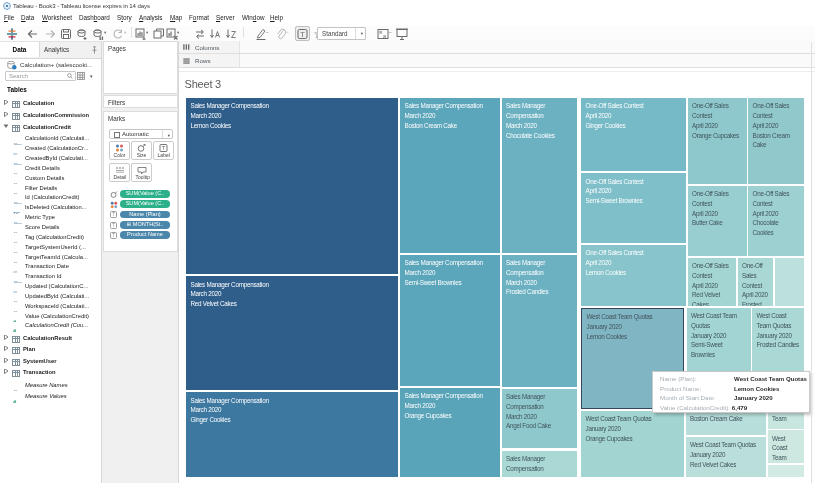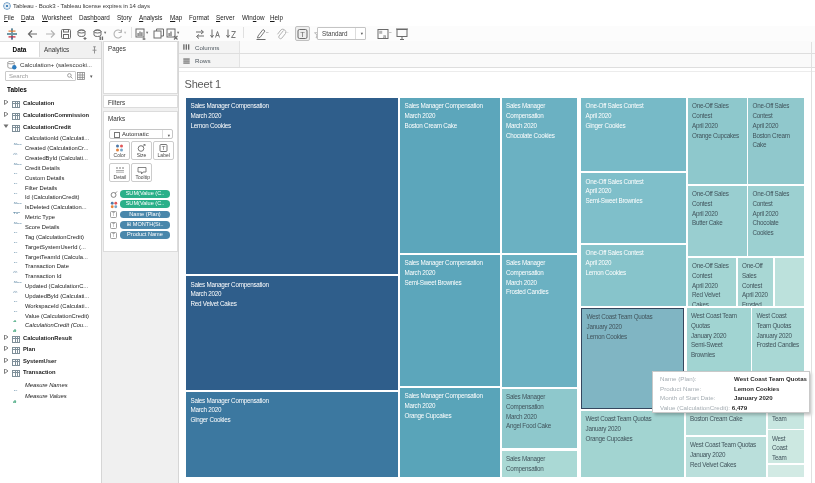--- a/index.html
+++ b/index.html
@@ -539,21 +539,21 @@
   <div class="shelfrow" style="top:13.5px">
     <svg style="position:absolute;left:3.5px;top:3.5px" width="7" height="6" viewBox="0 0 7 6">
         <rect x="0.3" y="0.5" width="6.4" height="1.1" fill="#5a5a5a"></rect>
         <rect x="0.3" y="2.5" width="6.4" height="1.1" fill="#5a5a5a"></rect>
         <rect x="0.3" y="4.5" width="6.4" height="1.1" fill="#5a5a5a"></rect>
       </svg>
     <span class="shelflbl" style="left:16px">Rows</span>
     <div class="shelfdrop"></div>
   </div>
   <div style="position:absolute;left:0;top:30px;width:636px;height:1px;background:#ececec"></div>
-  <div id="sheettitle">Sheet 1</div>
+  <div id="sheettitle">Sheet 3</div>
 </div>
 
 <div class="cell tw" style="left:186px;top:97.8px;width:211.5px;height:176.7px;background:#2f5e8b;">
     <div class="clbl">Sales Manager Compensation<br>March 2020<br>Lemon Cookies</div>
   </div>
 <div class="cell tw" style="left:186px;top:276px;width:211.5px;height:114px;background:#2f5e8b;">
     <div class="clbl">Sales Manager Compensation<br>March 2020<br>Red Velvet Cakes</div>
   </div>
 <div class="cell tw" style="left:186px;top:392px;width:211.5px;height:84.5px;background:#3c78a0;">
     <div class="clbl">Sales Manager Compensation<br>March 2020<br>Ginger Cookies</div>

